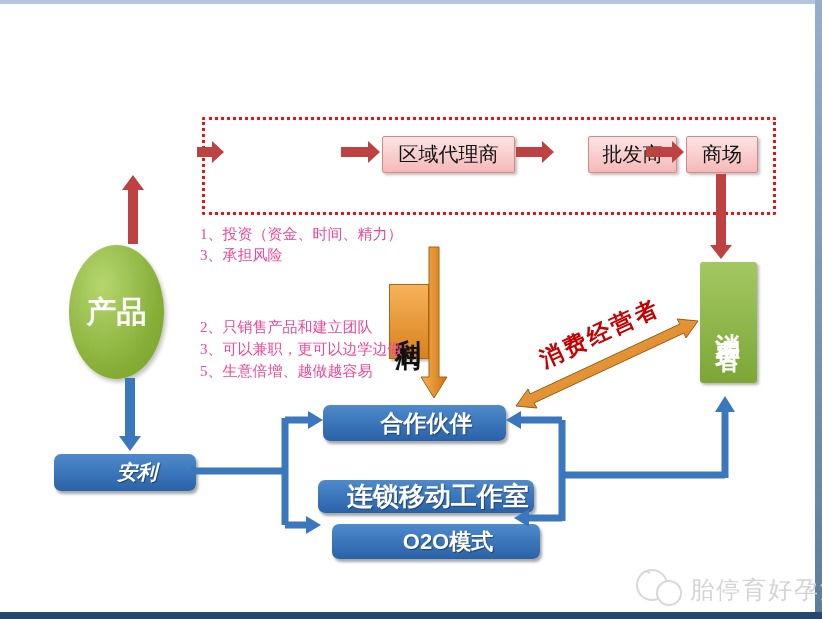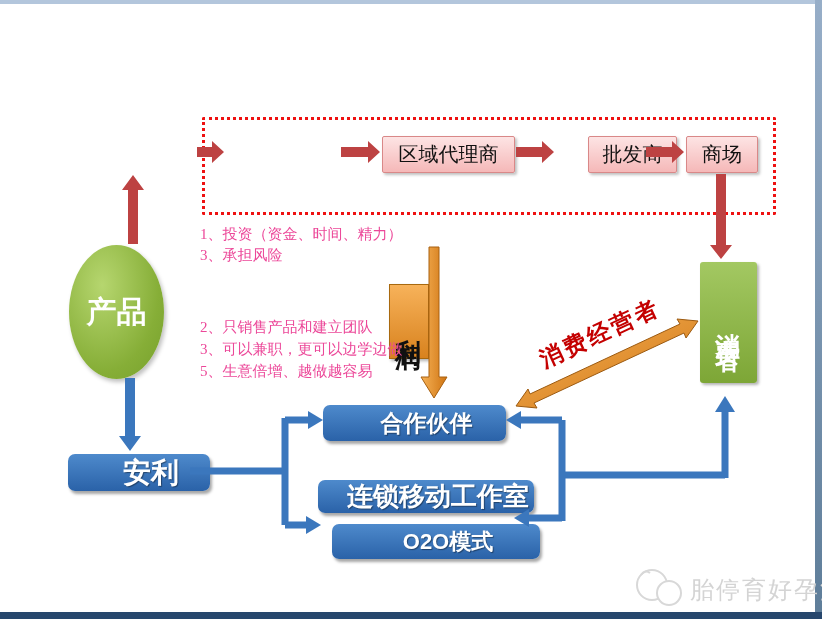--- a/index.html
+++ b/index.html
@@ -72,21 +72,21 @@
     <div>3、承担风险</div>
   </div>
   <div class="list" style="top:316px;line-height:22px;">
     <div>2、只销售产品和建立团队</div>
     <div>3、可以兼职，更可以边学边做</div>
     <div>5、生意倍增、越做越容易</div>
   </div>
 
   <div class="operator">消费经营者</div>
 
-  <div class="bluebox" style="left:68px;top:454px;width:118px;height:37px;font-size:28px;">安利</div>
+  <div class="bluebox" style="left:54px;top:454px;width:118px;height:37px;font-size:20px;font-style:italic;">安利</div>
   <div class="bluebox" style="left:323px;top:405px;width:159px;height:36px;font-size:23px;">合作伙伴</div>
   <div class="bluebox" style="left:318px;top:480px;width:192px;height:33px;font-size:26px;">连锁移动工作室</div>
   <div class="bluebox" style="left:332px;top:524px;width:184px;height:35px;font-size:22px;">O2O模式</div>
 
   <svg class="overlay" width="822" height="619" viewBox="0 0 822 619">
     <defs>
       <linearGradient id="og" x1="0" y1="0" x2="1" y2="0">
         <stop offset="0" stop-color="#f6b257"></stop>
           <stop offset="1" stop-color="#cf7412"></stop>
       </linearGradient>

